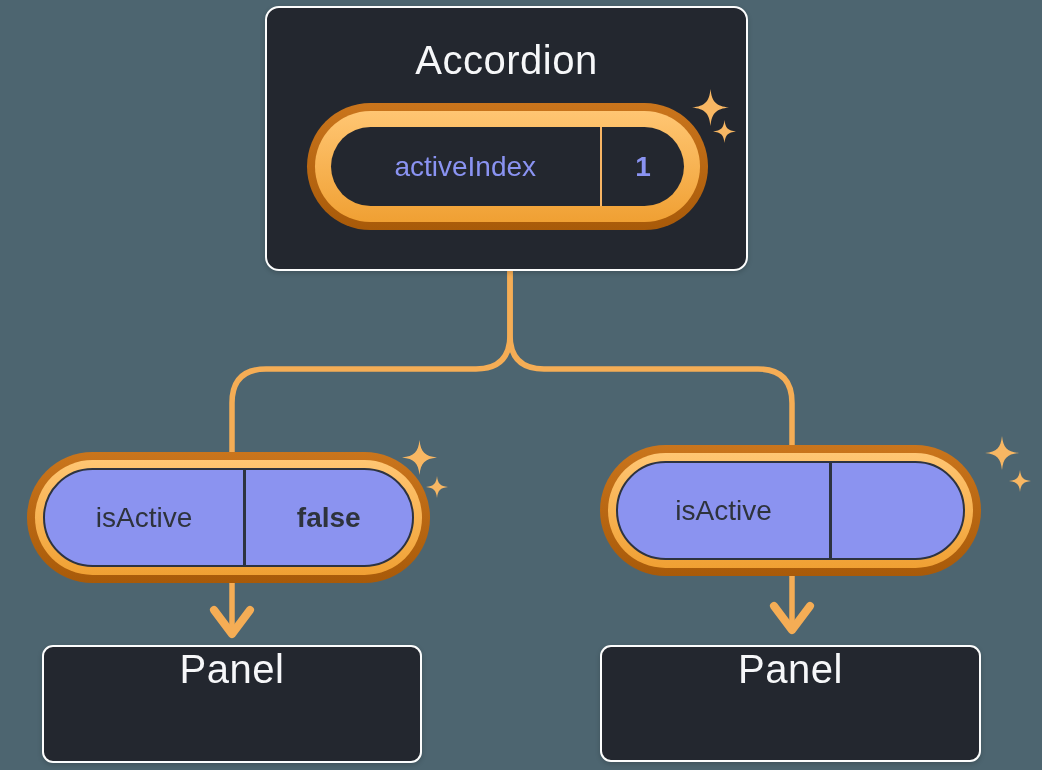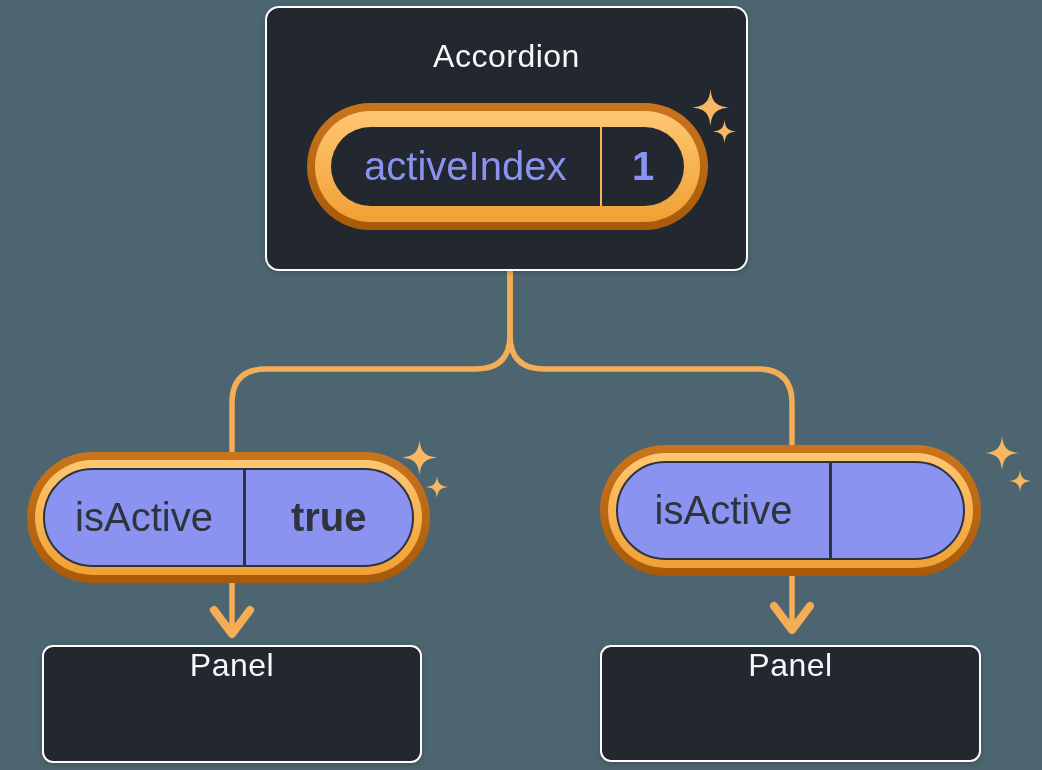--- a/index.html
+++ b/index.html
@@ -27,21 +27,21 @@
   svg.connector-layer{position:absolute;left:0;top:0;z-index:0;}
   .node-box{
     background:var(--box-bg);
     border:2.5px solid var(--box-border);
     border-radius:14px;
     z-index:1;
     box-shadow:0 2px 5px rgba(0,0,0,0.18);
   }
   .box-title{
     color:var(--text-light);
-    font-size:32px;
+    font-size:40px;
     font-weight:500;
     text-align:center;
     letter-spacing:0.5px;
   }
   .accordion-title-wrap{padding-top:30px;}
   .panel-box{
     display:flex;justify-content:center;
     border-radius:11px;
   }
   
@@ -61,21 +61,21 @@
   .pill-inner{
     width:100%;height:100%;
     border-radius:999px;
     display:flex;align-items:stretch;
     overflow:hidden;
   }
   .state-pill .pill-inner{background:var(--box-bg);}
   .prop-pill .pill-inner{background:var(--purple-fill);border:2.5px solid var(--divider-dark);text-align:right;}
   .pill-cell{
     display:flex;align-items:center;justify-content:center;
-    font-size:40px;
+    font-size:28px;
   }
   .cell-label{flex:1;}
   .cell-value{font-weight:700;}
   .state-pill .pill-cell{color:var(--purple-text);}
   .state-pill .cell-value{width:82px;}
   .prop-pill .pill-cell{color:var(--text-dark);}
   .vdiv{width:2.5px;}
   .state-pill .vdiv{background:var(--divider-light);}
   .prop-pill .vdiv{background:var(--divider-dark);}
   .sparkle{z-index:3;}
@@ -124,21 +124,21 @@
     <svg viewBox="-20 -20 40 40">
         <path style="fill:var(--sparkle)" d="M0 -20 C 1.5 -6 6 -1.5 20 0 C 6 1.5 1.5 6 0 20 C -1.5 6 -6 1.5 -20 0 C -6 -1.5 -1.5 -6 0 -20 Z"></path>
       </svg>
   </div>
 
   <div class="abs pill prop-pill" style="left:27px;top:452px;width:403px;height:131px;">
     <div class="pill-mid">
       <div class="pill-inner">
         <div class="pill-cell cell-label" style="flex:0 0 198px;">isActive</div>
         <div class="vdiv"></div>
-        <div class="pill-cell cell-value" style="flex:1;">true</div>
+        <div class="pill-cell cell-value" style="flex:1;">false</div>
       </div>
     </div>
   </div>
 
   <div class="abs sparkle" style="left:402px;top:440px;width:35px;height:35px;">
     <svg viewBox="-20 -20 40 40">
         <path style="fill:var(--sparkle)" d="M0 -20 C 1.5 -6 6 -1.5 20 0 C 6 1.5 1.5 6 0 20 C -1.5 6 -6 1.5 -20 0 C -6 -1.5 -1.5 -6 0 -20 Z"></path>
       </svg>
   </div>
   <div class="abs sparkle" style="left:426px;top:476px;width:22px;height:22px;">

